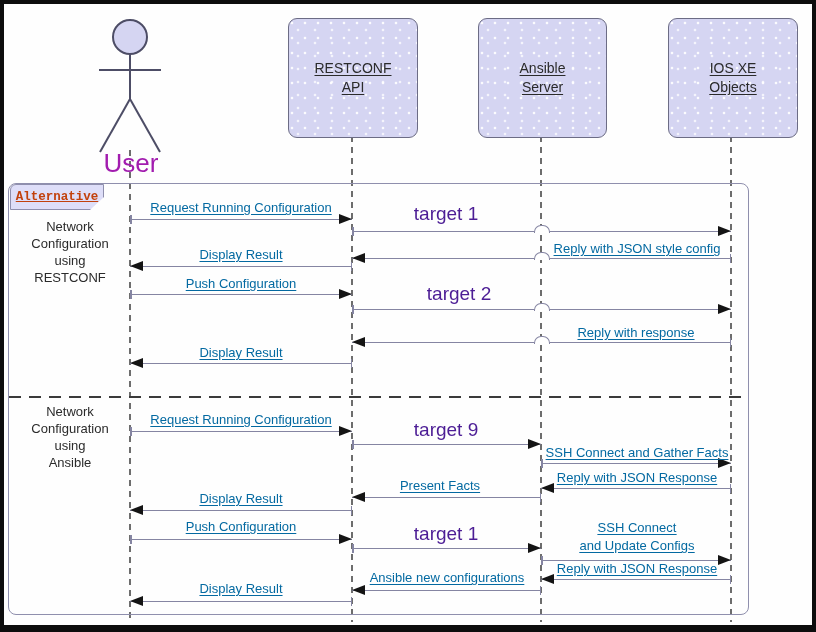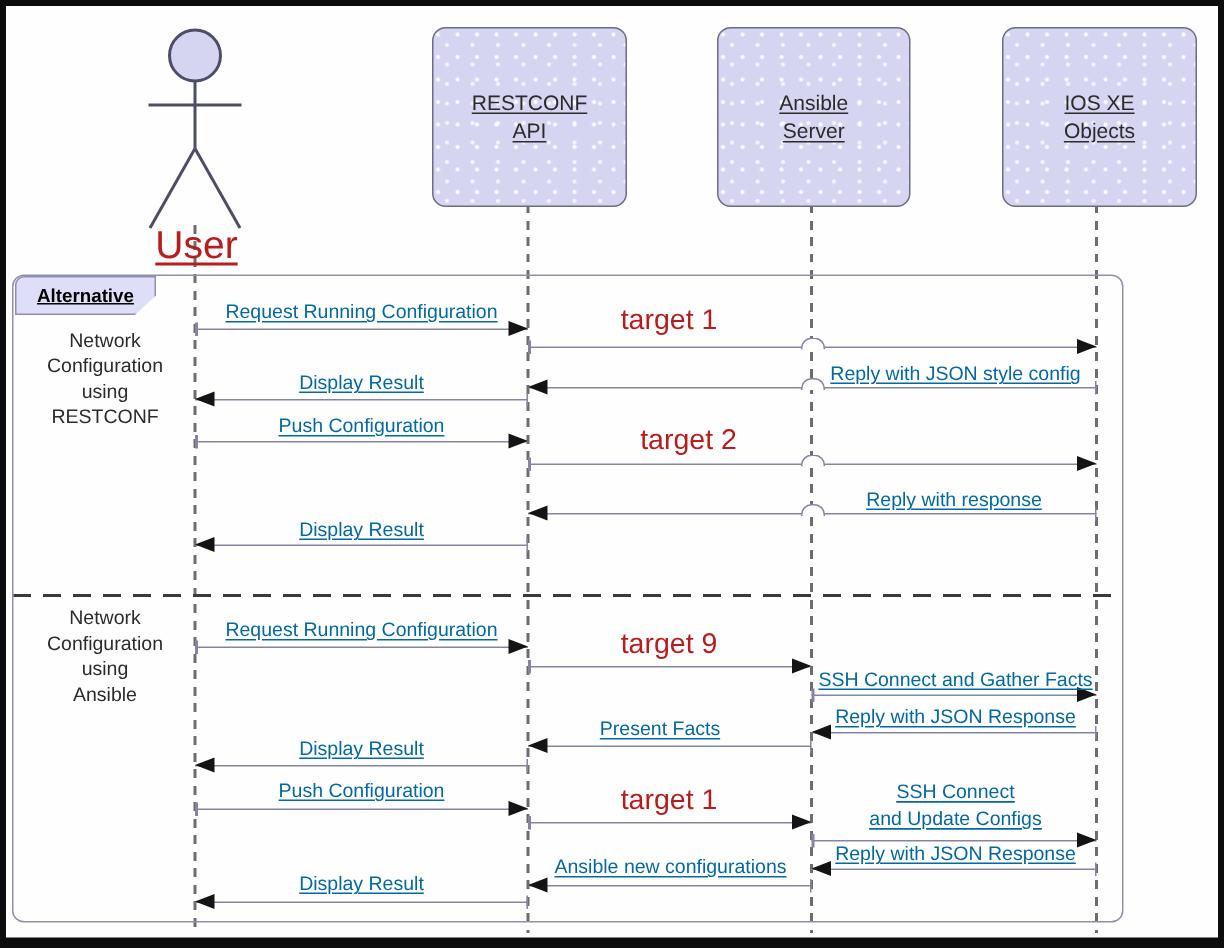--- a/index.html
+++ b/index.html
@@ -14,42 +14,42 @@
         background-color:#d5d5f2;
         background-image:radial-gradient(circle at 3px 4px, rgba(255,255,255,.9) 1px, transparent 1.7px),
                          radial-gradient(circle at 9px 11px, rgba(255,255,255,.75) 1px, transparent 1.7px);
         background-size:13px 15px,17px 13px;
         display:flex;flex-direction:column;align-items:center;justify-content:center;
         font-size:14px;line-height:19px;color:#2b2b2b;text-align:center;}
   .pline{display:block;text-decoration:underline;text-underline-offset:2px;}
 
   .actor-svg{position:absolute;left:95px;top:15px;z-index:6;}
   .user-label{position:absolute;left:131px;top:148px;transform:translateX(-50%);z-index:6;
-              font-size:26px;color:#b91c1c;text-decoration:underline;text-underline-offset:3px;}
+              font-size:26px;color:#a21caf;text-underline-offset:3px;}
 
   .frame{position:absolute;left:8px;top:183px;width:739px;height:430px;z-index:2;
          border:1.5px solid #8f8fad;border-radius:8px;}
   .frame-tab{position:absolute;left:10px;top:184px;width:92px;height:24px;z-index:3;
              background:#dedef8;border:1px solid #8f8fad;border-radius:6px 0 0 0;
              clip-path:polygon(0 0,100% 0,100% 50%,85% 100%,0 100%);
              display:flex;align-items:center;justify-content:center;
-             font-size:12.5px;font-weight:bold;color:#000000;text-decoration:underline;}
+             font-size:12.5px;font-weight:bold;color:#c2410c;text-decoration:underline;font-family:Liberation Mono, monospace;}
   .divider{position:absolute;left:9px;top:396px;width:737px;height:2px;z-index:3;
            background:repeating-linear-gradient(90deg,#3a3a3a 0 12px,transparent 12px 20px);}
 
   .slabel{position:absolute;width:130px;transform:translateX(-50%);z-index:5;
           font-size:13px;line-height:17px;color:#2b2b2b;text-align:center;}
   .slabel span{display:block;text-underline-offset:2px;}
 
   .mlabel{position:absolute;transform:translateX(-50%);z-index:5;white-space:nowrap;
           font-size:13px;color:#0369a1;text-decoration:underline;text-underline-offset:2px;}
   .mlabel.two{line-height:18px;text-align:center;}
   .mlabel.two span{display:block;text-decoration:underline;text-underline-offset:2px;}
   .tlabel{position:absolute;transform:translateX(-50%);z-index:5;white-space:nowrap;
-          font-size:19px;color:#b91c1c;}
+          font-size:19px;color:#4c1d95;}
 
   .arrow{position:absolute;height:0;border-top:1.5px solid #8585a2;z-index:3;}
   .head{position:absolute;width:0;height:0;border-style:solid;top:-6px;}
   .head-r{right:0;border-width:5px 0 5px 13px;border-color:transparent transparent transparent #141414;}
   .head-l{left:0;border-width:5px 13px 5px 0;border-color:transparent #141414 transparent transparent;}
   .tick{position:absolute;width:1.5px;height:9px;top:-5px;background:#8585a2;}
   .tick-l{left:0;} .tick-r{right:0;}
 
   .hop{position:absolute;left:534px;width:14px;height:7px;z-index:4;background:#fff;
        border:1.5px solid #8585a2;border-bottom:none;border-radius:7px 7px 0 0;}

